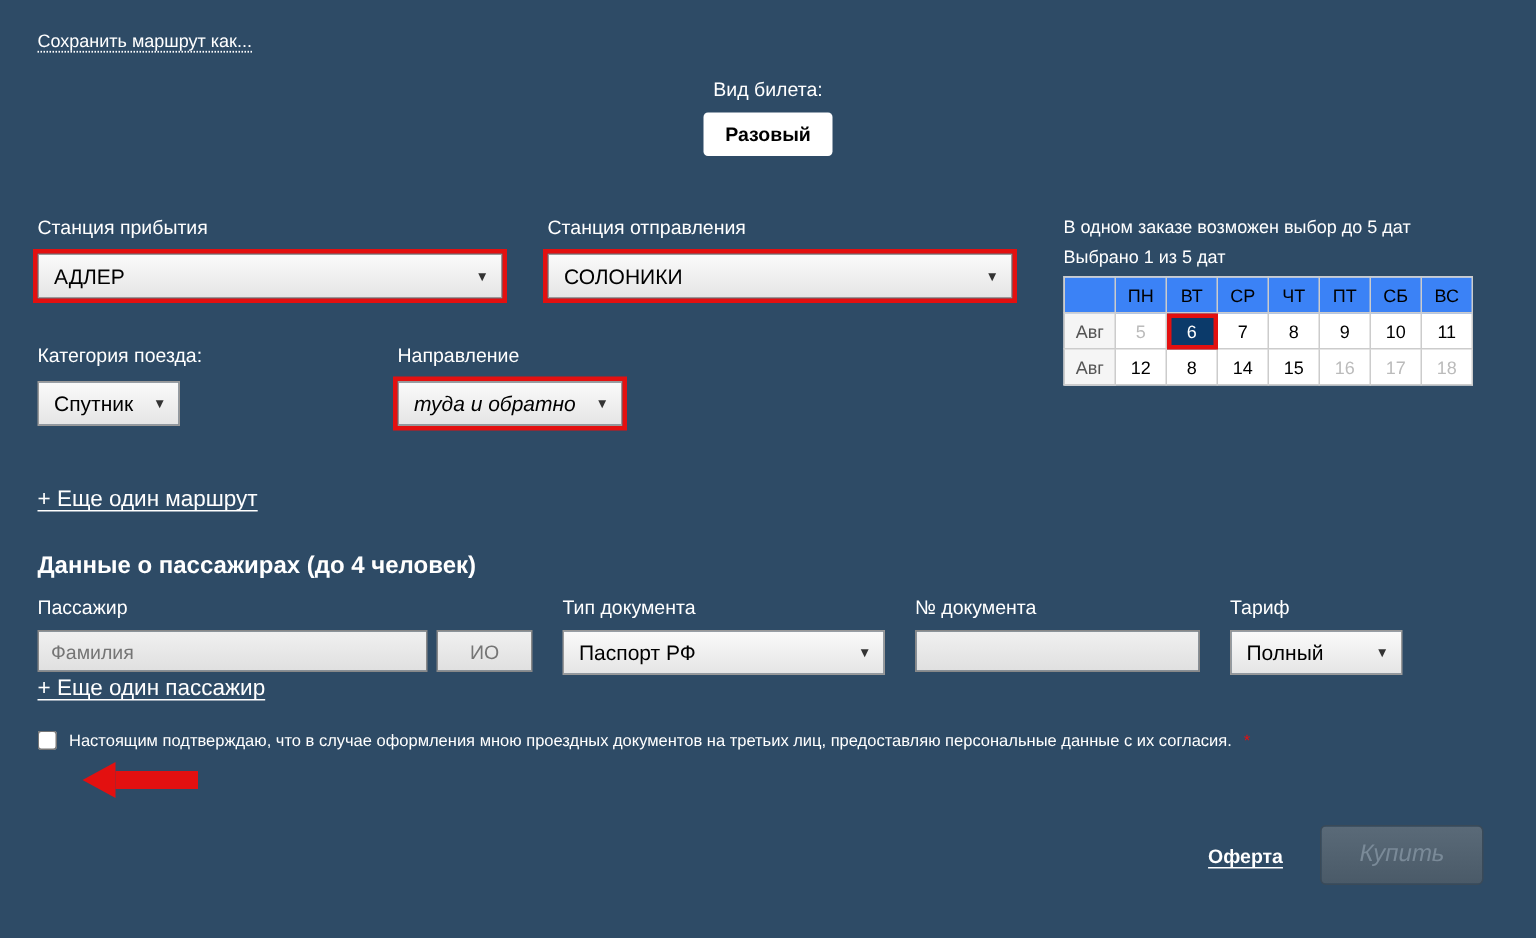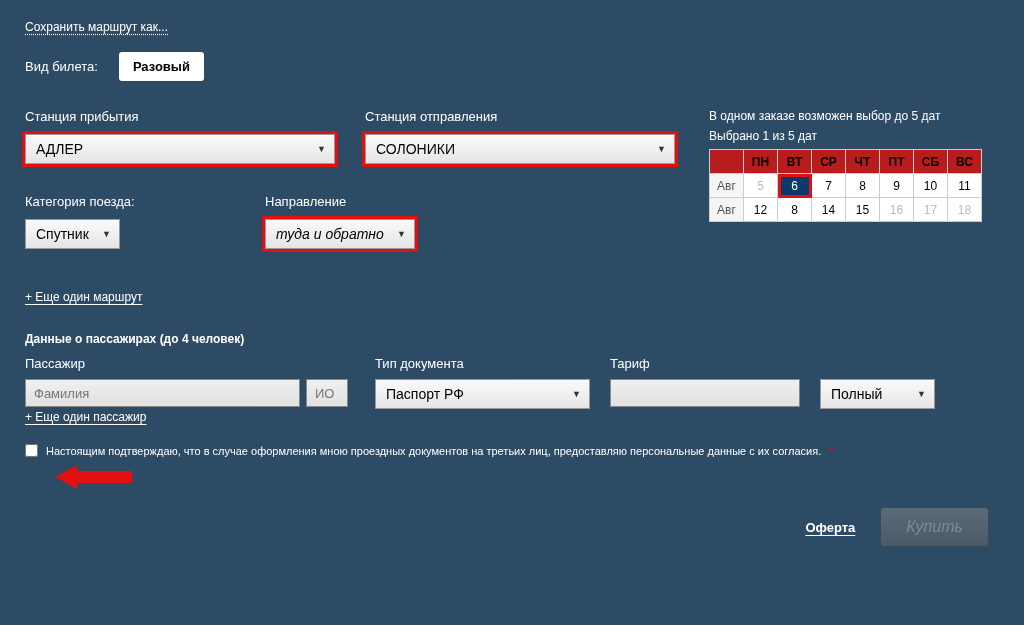--- a/index.html
+++ b/index.html
@@ -27,22 +27,23 @@
   }
   .save-as {
     font-size: 12px;
     text-decoration: underline;
     text-decoration-style: dotted;
     text-underline-offset: 3px;
   }
   .ticket-type-row {
     display: flex;
     align-items: center;
-    gap: 21px;
-    margin-bottom: 28px;
+    gap: 8px;
+    margin-bottom: 40px;
+    flex-direction: column;
   }
   .ticket-btn {
     background: #fff;
     color: #000;
     border: none;
     border-radius: 3px;
     padding: 7px 14px;
     font-weight: bold;
     font-size: 13px;
   }
@@ -85,47 +86,47 @@
     gap: 110px;
     margin-bottom: 40px;
   }
   .cat-group { width: 130px; }
   .dir-group { width: 185px; }
   .select-cat { width: 95px; }
   .select-dir { width: 150px; font-style: italic; }
   .add-link {
     text-decoration: underline;
     text-underline-offset: 3px;
-    font-size: 12px;
+    font-size: 15px;
     cursor: pointer;
     display: inline-block;
   }
   .add-route { margin-bottom: 28px; }
-  .pax-title { font-weight: bold; margin-bottom: 10px; font-size: 12px; }
+  .pax-title { font-weight: bold; margin-bottom: 10px; font-size: 16px; }
   .pax-header {
     display: flex;
     gap: 20px;
     margin-bottom: 8px;
   }
   .pax-col-name { width: 330px; }
   .pax-col-doc { width: 215px; }
   .pax-col-num { width: 190px; }
   .pax-col-tarif { width: 115px; }
   .pax-row { display: flex; gap: 20px; margin-bottom: 0; }
   .name-inputs { display: flex; gap: 6px; width: 330px; }
   .text-input {
     background: linear-gradient(#f0f0f0, #e0e0e0);
     border: 1px solid #888;
     height: 28px;
     padding: 0 8px;
     font-size: 13px;
     color: #555;
   }
   .surname-input { width: 275px; }
-  .io-input { width: 42px; }
+  .io-input { width: 64px; text-align: center; }
   .doc-select { width: 215px; }
   .docnum-input { width: 190px; }
   .tarif-select { width: 115px; }
   .add-pax { margin-bottom: 20px; }
   .consent-row {
     display: flex;
     align-items: center;
     gap: 8px;
     font-size: 11px;
     margin-bottom: 10px;
@@ -184,21 +185,21 @@
     color: #000;
     border-collapse: collapse;
     font-size: 12px;
   }
   .cal th, .cal td {
     border: 1px solid #ccc;
     width: 34px;
     height: 24px;
     text-align: center;
   }
-  .cal th { background: #b91c1c; font-weight: bold; }
+  .cal th { background: #3b82f6; font-weight: normal; }
   .cal .month-label { background: #f5f5f5; color: #555; width: 22px;}
   .cal .dim { color: #bbb; }
   .cal .selected {
     background: #0b3a6a;
     color: #fff;
     outline: 3px solid #e31010;
     outline-offset: -3px;
   }
 </style>
 </head>
@@ -288,20 +289,21 @@
   </div>
 </div>
 
 <div class="add-link add-route">+ Еще один маршрут</div>
 
 <div class="pax-title">Данные о пассажирах (до 4 человек)</div>
 
 <div class="pax-header">
   <div class="pax-col-name">Пассажир</div>
   <div class="pax-col-doc">Тип документа</div>
+  <div class="pax-col-num">№ документа</div>
   <div class="pax-col-tarif">Тариф</div>
 </div>
 
 <div class="pax-row">
   <div class="name-inputs">
     <input class="text-input surname-input" placeholder="Фамилия" style="">
     <input class="text-input io-input" placeholder="ИО" style="">
   </div>
   <div class="select-wrap doc-select">
     <span>Паспорт РФ</span>

